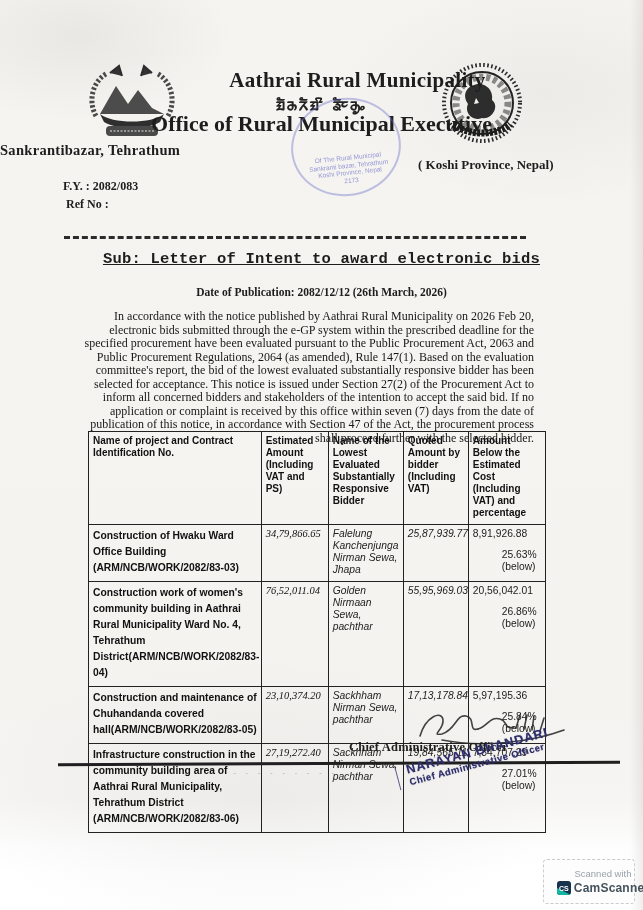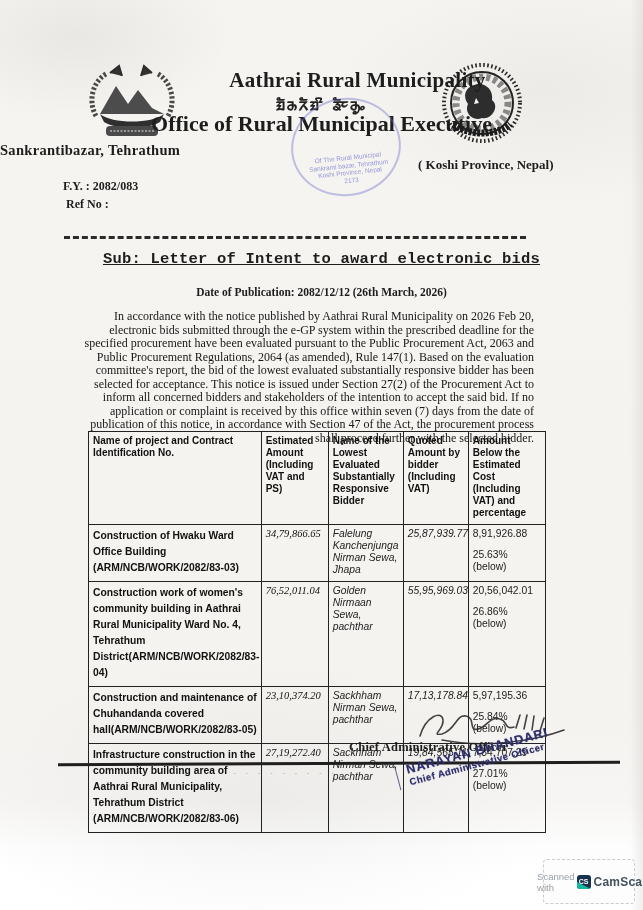--- a/index.html
+++ b/index.html
@@ -36,37 +36,37 @@
   .hstamp .sline{font-family:"Liberation Sans",sans-serif;font-size:6.5px;line-height:7.5px;
     color:rgba(85,88,195,.62);white-space:nowrap;transform:rotate(3deg);}
   
   .bid-table{left:88px;top:431px;width:458px;border-collapse:collapse;table-layout:fixed;}
   .bid-table th,.bid-table td{border:1.6px solid #222;vertical-align:top;padding:3px 4px 5px 4px;}
   .bid-table th{font-family:"Liberation Sans",sans-serif;font-size:10px;font-weight:bold;text-align:left;line-height:12px;color:#111;}
   .c-project{font-family:"Liberation Sans",sans-serif;font-size:10.3px;font-weight:bold;line-height:16px;color:#111;}
   .c-est{font-family:"Liberation Serif",serif;font-style:italic;font-size:10.5px;color:#111;}
   .c-bidder,.c-quoted{font-family:"Liberation Sans",sans-serif;font-size:10.3px;line-height:12px;color:#222;font-style:italic;}
   .c-below{font-family:"Liberation Sans",sans-serif;font-size:10.3px;line-height:12px;color:#222;}
-  .c-below .pct{margin-top:9px;}
+  .c-below .pct{margin-top:9px;margin-left:29px;}
   .w1{width:170px;}.w2{width:66px;}.w3{width:74px;}.w4{width:64px;}.w5{width:76px;}
   
   .sig-title{left:349px;top:740px;font-size:12.5px;font-weight:bold;letter-spacing:.2px;}
   .sig-svg{left:412px;top:706px;}
   .bottom-rule{left:58px;top:762px;width:562px;height:2.6px;background:#1f1f1f;transform:rotate(-.25deg);}
   .faded-marks{left:172px;top:769px;width:280px;font-family:"Liberation Sans",sans-serif;
     font-size:7px;letter-spacing:4px;color:#8f938f;opacity:.8;white-space:nowrap;}
   .officer-stamp{left:394px;top:766px;transform:rotate(-15deg);transform-origin:left top;
     color:#2d2d6b;text-align:left;padding-left:10px;border-left:1.5px solid rgba(45,45,107,.75);}
   .officer-stamp .nm{font-family:"Liberation Sans",sans-serif;font-weight:bold;font-size:12.5px;letter-spacing:1px;
     text-shadow:0 0 1px rgba(45,45,107,.55);white-space:nowrap;}
   .officer-stamp .tt{font-family:"Liberation Sans",sans-serif;font-weight:bold;font-size:9.5px;letter-spacing:.5px;
     text-shadow:0 0 1px rgba(45,45,107,.5);white-space:nowrap;}
   
   .cs-badge{left:543px;top:859px;width:92px;height:45px;background:#fdfdfd;border:1px dashed #c7ccd1;border-radius:4px;
-    display:flex;align-items:center;justify-content:center;gap:2px;box-sizing:border-box;padding-left:28px;}
+    display:flex;flex-direction:column;align-items:center;justify-content:center;gap:2px;box-sizing:border-box;padding-left:28px;}
   .cs-line1{font-family:"Liberation Sans",sans-serif;font-size:9.5px;color:#99a1a8;}
   .cs-line2{display:flex;align-items:center;gap:3px;}
   .cs-logo{position:relative;width:14px;height:14px;border-radius:3px;background:#16324c;overflow:hidden;
     display:flex;align-items:center;justify-content:center;}
   .cs-logo::after{content:"";position:absolute;left:0;bottom:0;width:0;height:0;
     border-left:14px solid #12b7a2;border-top:7px solid transparent;}
   .cs-logo span{position:relative;z-index:1;color:#fff;font-family:"Liberation Sans",sans-serif;font-weight:bold;font-size:7px;}
   .cs-brand{font-family:"Liberation Sans",sans-serif;font-weight:bold;font-size:12px;color:#44525c;letter-spacing:.2px;}
 </style>
 </head>

